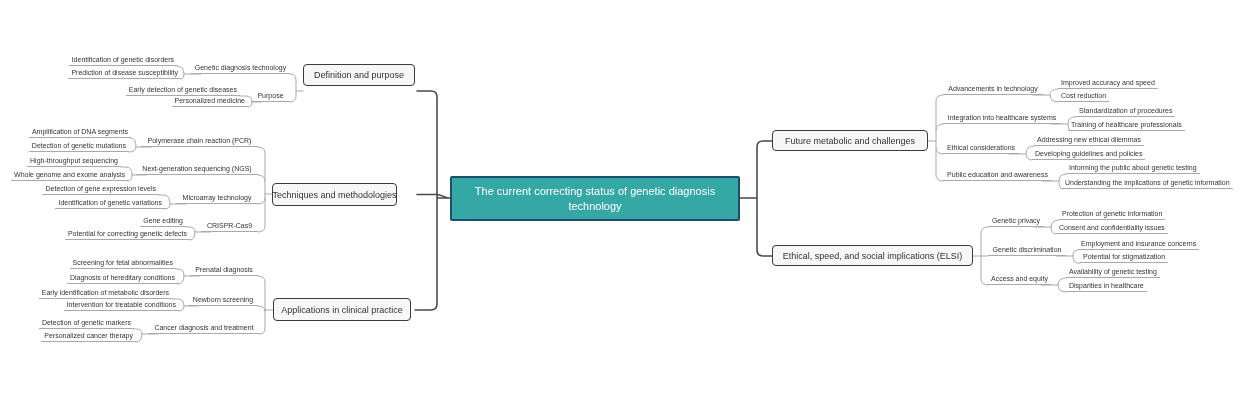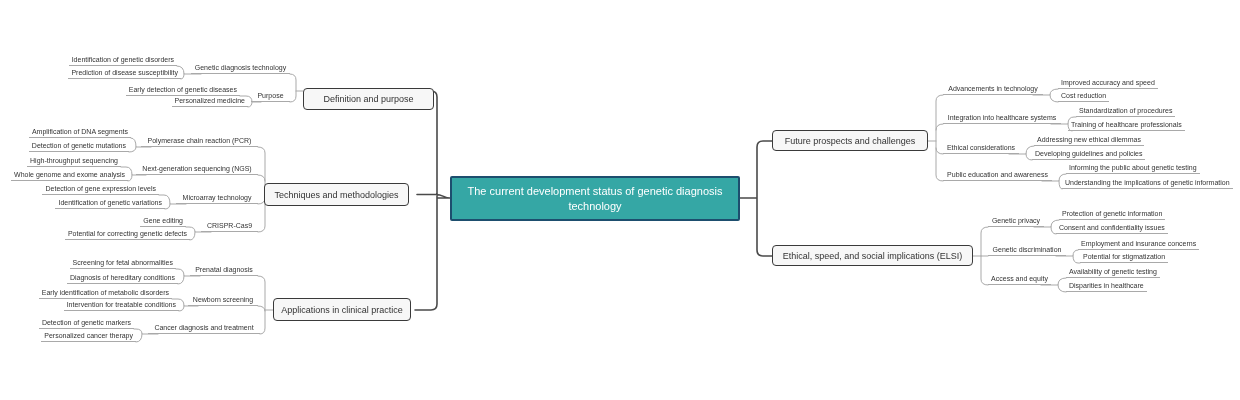--- a/index.html
+++ b/index.html
@@ -48,26 +48,26 @@
       <path d="M1059,220 Q1051,220 1051,227 H1034 M1056,234 Q1051,234 1051,227"></path>
       <path d="M1078,250 Q1073,250 1073,256 H1056 M1080,263 H1078 Q1073,263 1073,256"></path>
       <path d="M1066,278 Q1058,278 1058,285 H1041 M1066,292 Q1058,292 1058,285"></path>
     </g>
     <g fill="none" stroke="#4a4a4a" stroke-width="1.6" stroke-linecap="round" stroke-linejoin="round">
       <path d="M450,198 H437 V97 Q437,91 431,91 H417 M437,198 V304 Q437,310 431,310 H415 M450,198 C444,198 443,194.5 436,194.5 H417"></path>
       <path d="M740,198 H757 V147 Q757,141 763,141 H772 M757,198 V250 Q757,256 763,256 H772"></path>
     </g>
   </svg>
 
-  <div class="central">The current development status of genetic diagnosis technology</div>
+  <div class="central">The current correcting status of genetic diagnosis technology</div>
 
-  <div class="box1" style="left:303px;top:88px;width:131px;height:22px">Definition and purpose</div>
-  <div class="box1" style="left:264px;top:183px;width:145px;height:23px">Techniques and methodologies</div>
+  <div class="box1" style="left:303px;top:64px;width:112px;height:22px">Definition and purpose</div>
+  <div class="box1" style="left:272px;top:183px;width:125px;height:23px">Techniques and methodologies</div>
   <div class="box1" style="left:273px;top:298px;width:138px;height:23px">Applications in clinical practice</div>
-  <div class="box1" style="left:772px;top:130px;width:156px;height:21px">Future prospects and challenges</div>
+  <div class="box1" style="left:772px;top:130px;width:156px;height:21px">Future metabolic and challenges</div>
   <div class="box1" style="left:772px;top:245px;width:201px;height:21px">Ethical, speed, and social implications (ELSI)</div>
 
   <div class="l2" style="right:950px;top:62px;width:93px">Genetic diagnosis technology</div>
   <div class="l2" style="right:950px;top:90px;width:33px">Purpose</div>
   <div class="l2" style="right:982px;top:135px;width:111px">Polymerase chain reaction (PCR)</div>
   <div class="l2" style="right:982px;top:163px;width:116px">Next-generation sequencing (NGS)</div>
   <div class="l2" style="right:982px;top:192px;width:76px">Microarray technology</div>
   <div class="l2" style="right:982px;top:220px;width:51px">CRISPR-Cas9</div>
   <div class="l2" style="right:982px;top:264px;width:62px">Prenatal diagnosis</div>
   <div class="l2" style="right:982px;top:294px;width:64px">Newborn screening</div>

